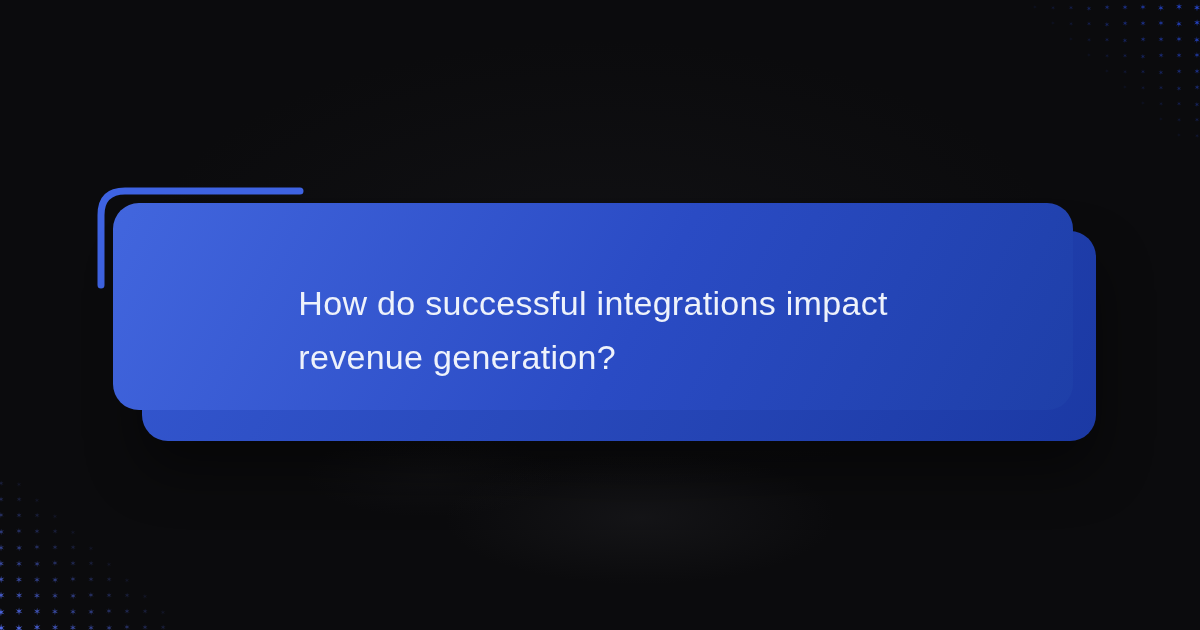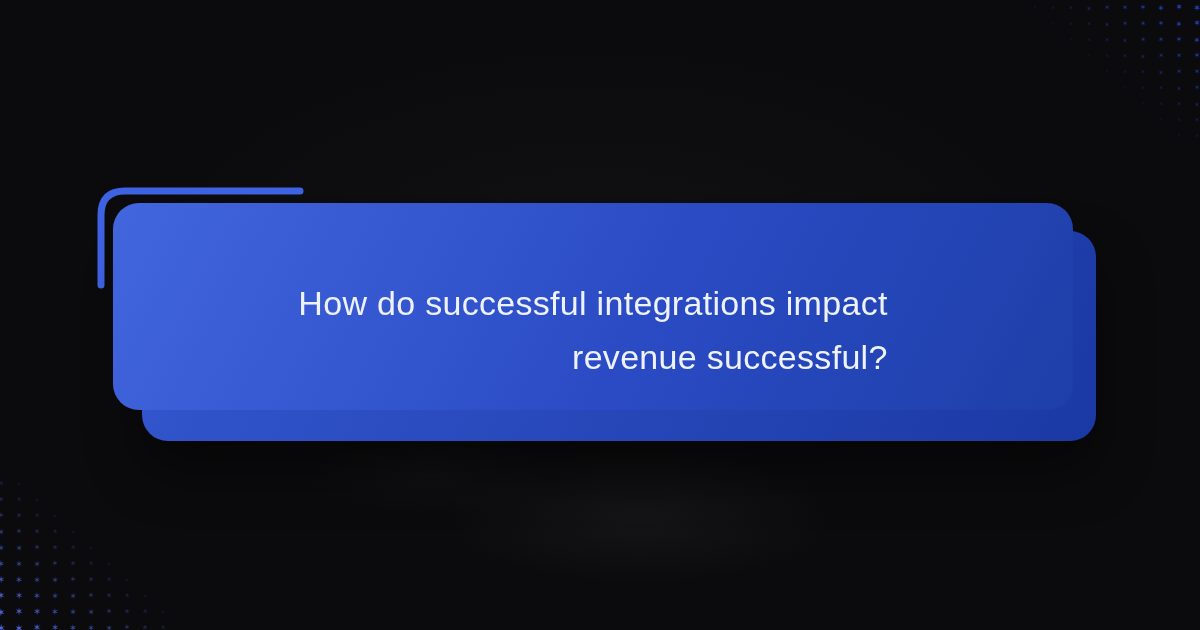--- a/index.html
+++ b/index.html
@@ -24,21 +24,21 @@
     box-shadow:0 28px 55px rgba(0,0,0,0.45);
   }
 
   
   .card-front{
     position:absolute;left:113px;top:203px;width:960px;height:207px;
     border-radius:26px;z-index:3;
     display:flex;align-items:center;justify-content:center;
   }
   .question{
-    text-align:right;
+    text-align:left;
     font-size:34px;line-height:54px;font-weight:400;letter-spacing:0.3px;
     transform:translateY(23px);
     max-width:820px;
   }
 
   
   .starfield{position:absolute;z-index:0;}
   .starfield.top-right{top:0;right:0;width:210px;height:170px;}
   .starfield.bottom-left{bottom:0;left:0;width:210px;height:190px;}
   .star{
@@ -54,21 +54,21 @@
 
   <svg class="outline-accent" viewBox="0 0 214 110" aria-hidden="true">
     <path d="M 206 7 L 31 7 Q 7 7 7 31 L 7 101" fill="none" stroke-width="7" stroke-linecap="round" stroke="#3e63e2"></path>
   </svg>
 
   <div class="card-back" style="background: linear-gradient(118deg, rgb(52, 87, 208) 0%, rgb(27, 57, 164) 100%);"></div>
 
   <div class="card-front" style="background: linear-gradient(118deg, rgb(66, 102, 222) 0%, rgb(42, 75, 196) 55%, rgb(30, 63, 168) 100%); color: rgb(238, 242, 251);">
     <div class="question">
       <div>How do successful integrations impact</div>
-      <div>revenue successful?</div>
+      <div>revenue generation?</div>
     </div>
   </div>
 
   <div class="starfield top-right">
       <span class="star" style="color: rgb(37, 68, 200); opacity: 1; font-size: 9.5px; right: -4px; top: 1px;">✶</span>
       <span class="star" style="color: rgb(37, 68, 200); opacity: 0.96; font-size: 9.08px; right: 14px; top: 1px;">✶</span>
       <span class="star" style="color: rgb(37, 68, 200); opacity: 0.85; font-size: 8.66px; right: 32px; top: 1px;">✶</span>
       <span class="star" style="color: rgb(37, 68, 200); opacity: 0.75; font-size: 8.24px; right: 50px; top: 1px;">✶</span>
       <span class="star" style="color: rgb(37, 68, 200); opacity: 0.64; font-size: 7.82px; right: 68px; top: 1px;">✶</span>
       <span class="star" style="color: rgb(37, 68, 200); opacity: 0.54; font-size: 7.4px; right: 86px; top: 1px;">✶</span>

